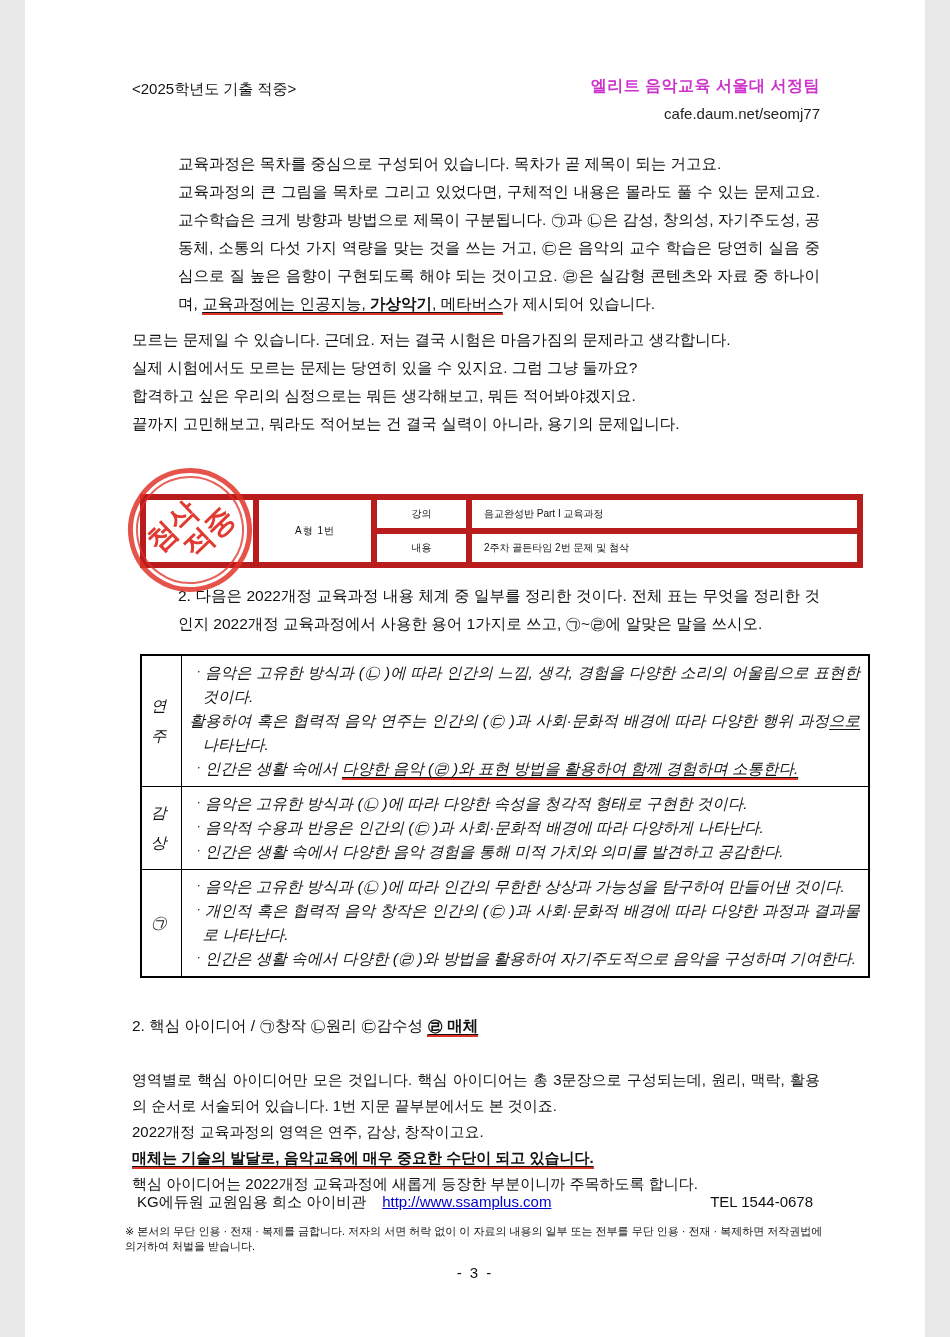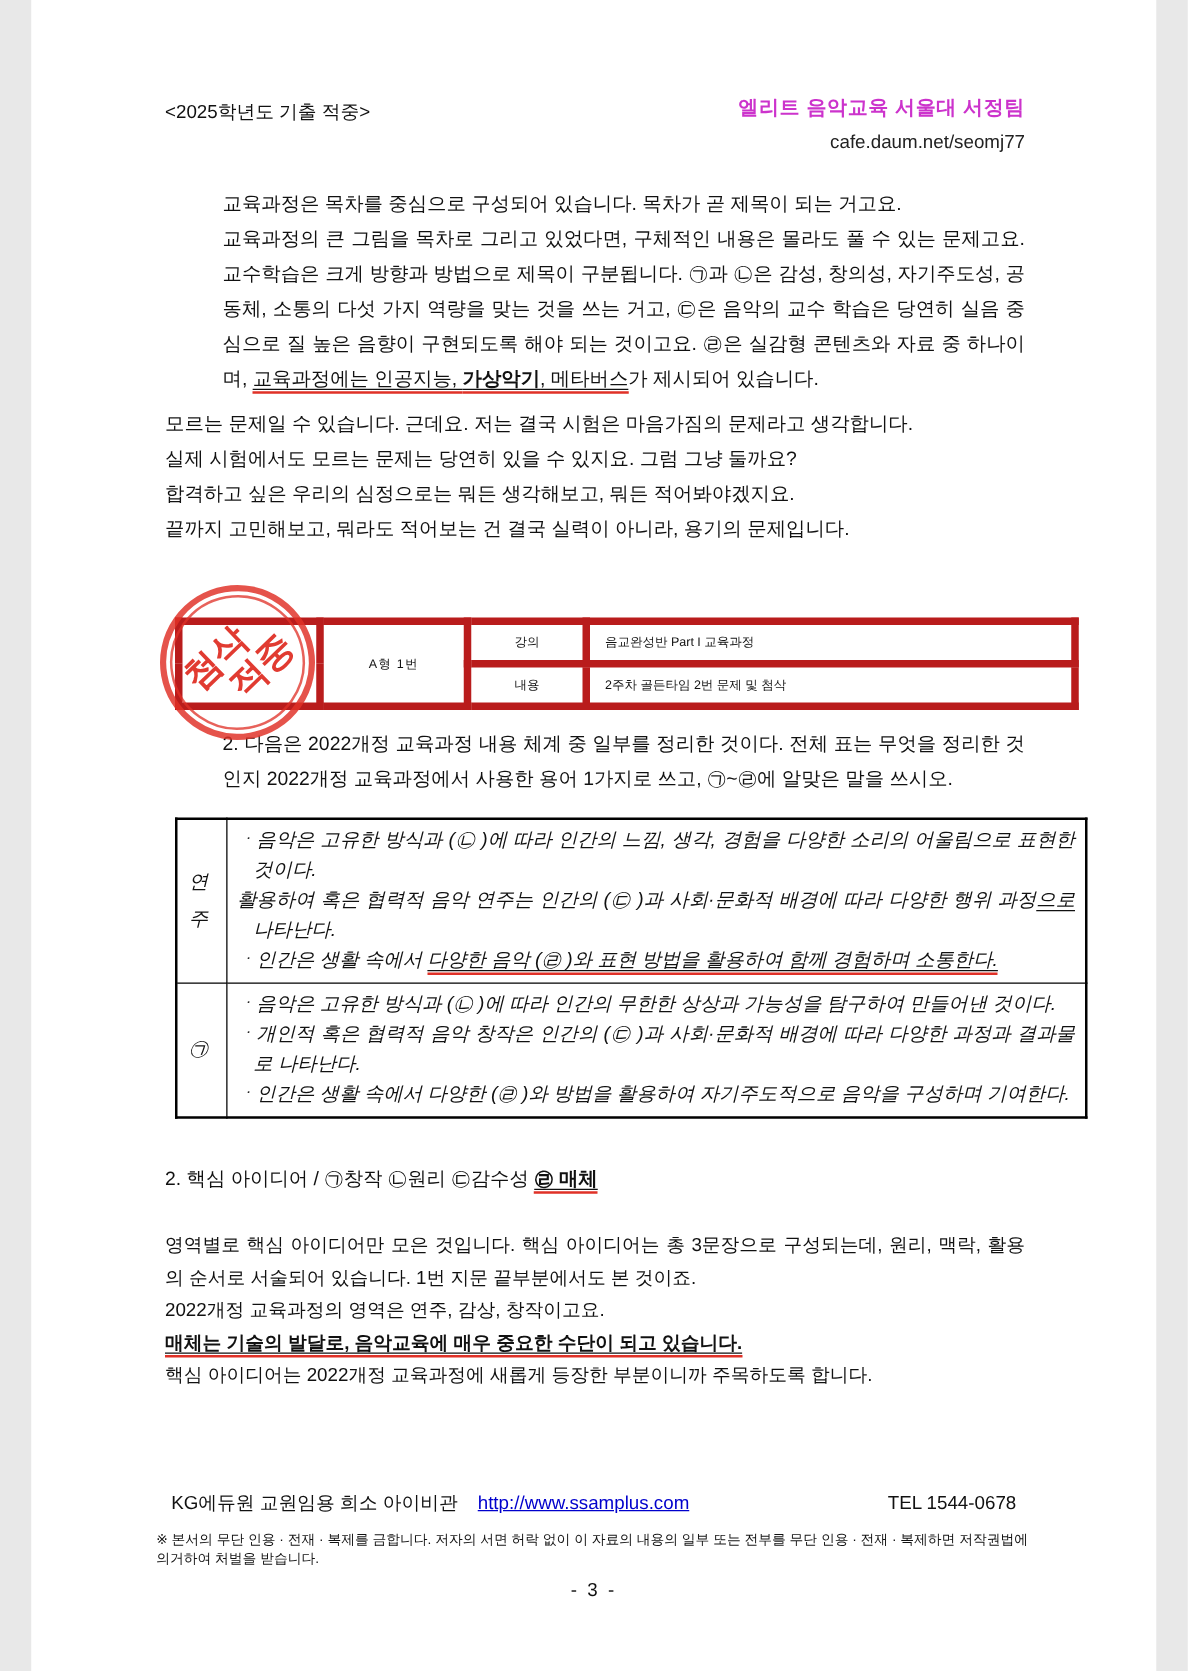--- a/index.html
+++ b/index.html
@@ -137,20 +137,28 @@
       <tbody>
           <tr>
         <td class="rowlabel">연주</td>
         <td class="rowbody">
           <div class="bullet"><span>ㆍ음악은 고유한 방식과 (㉡   )에 따라 인간의 느낌, 생각, 경험을 다양한 소리의 어울림으로 표현한 것이다.</span></div>
           <div class="bullet"><span>활용하여 혹은 협력적 음악 연주는 인간의 (㉢    )과 사회·문화적 배경에 따라 다양한 행위 과정</span><span class="u">으로</span><span> 나타난다.</span></div>
           <div class="bullet"><span>ㆍ인간은 생활 속에서 </span><span class="ured">다양한 음악 (㉣   )와 표현 방법을 활용하여 함께 경험하며 소통한다.</span></div>
         </td>
       </tr>
       <tr>
+        <td class="rowlabel">감상</td>
+        <td class="rowbody">
+          <div class="bullet"><span>ㆍ음악은 고유한 방식과 (㉡   )에 따라 다양한 속성을 청각적 형태로 구현한 것이다.</span></div>
+          <div class="bullet"><span>ㆍ음악적 수용과 반응은 인간의 (㉢    )과 사회·문화적 배경에 따라 다양하게 나타난다.</span></div>
+          <div class="bullet"><span>ㆍ인간은 생활 속에서 다양한 음악 경험을 통해 미적 가치와 의미를 발견하고 공감한다.</span></div>
+        </td>
+      </tr>
+      <tr>
         <td class="rowlabel">㉠</td>
         <td class="rowbody">
           <div class="bullet"><span>ㆍ음악은 고유한 방식과 (㉡   )에 따라 인간의 무한한 상상과 가능성을 탐구하여 만들어낸 것이다.</span></div>
           <div class="bullet"><span>ㆍ개인적 혹은 협력적 음악 창작은 인간의 (㉢    )과 사회·문화적 배경에 따라 다양한 과정과 결과물로 나타난다.</span></div>
           <div class="bullet"><span>ㆍ인간은 생활 속에서 다양한 (㉣   )와 방법을 활용하여 자기주도적으로 음악을 구성하며 기여한다.</span></div>
         </td>
       </tr>
     </tbody>
       </table>
 

